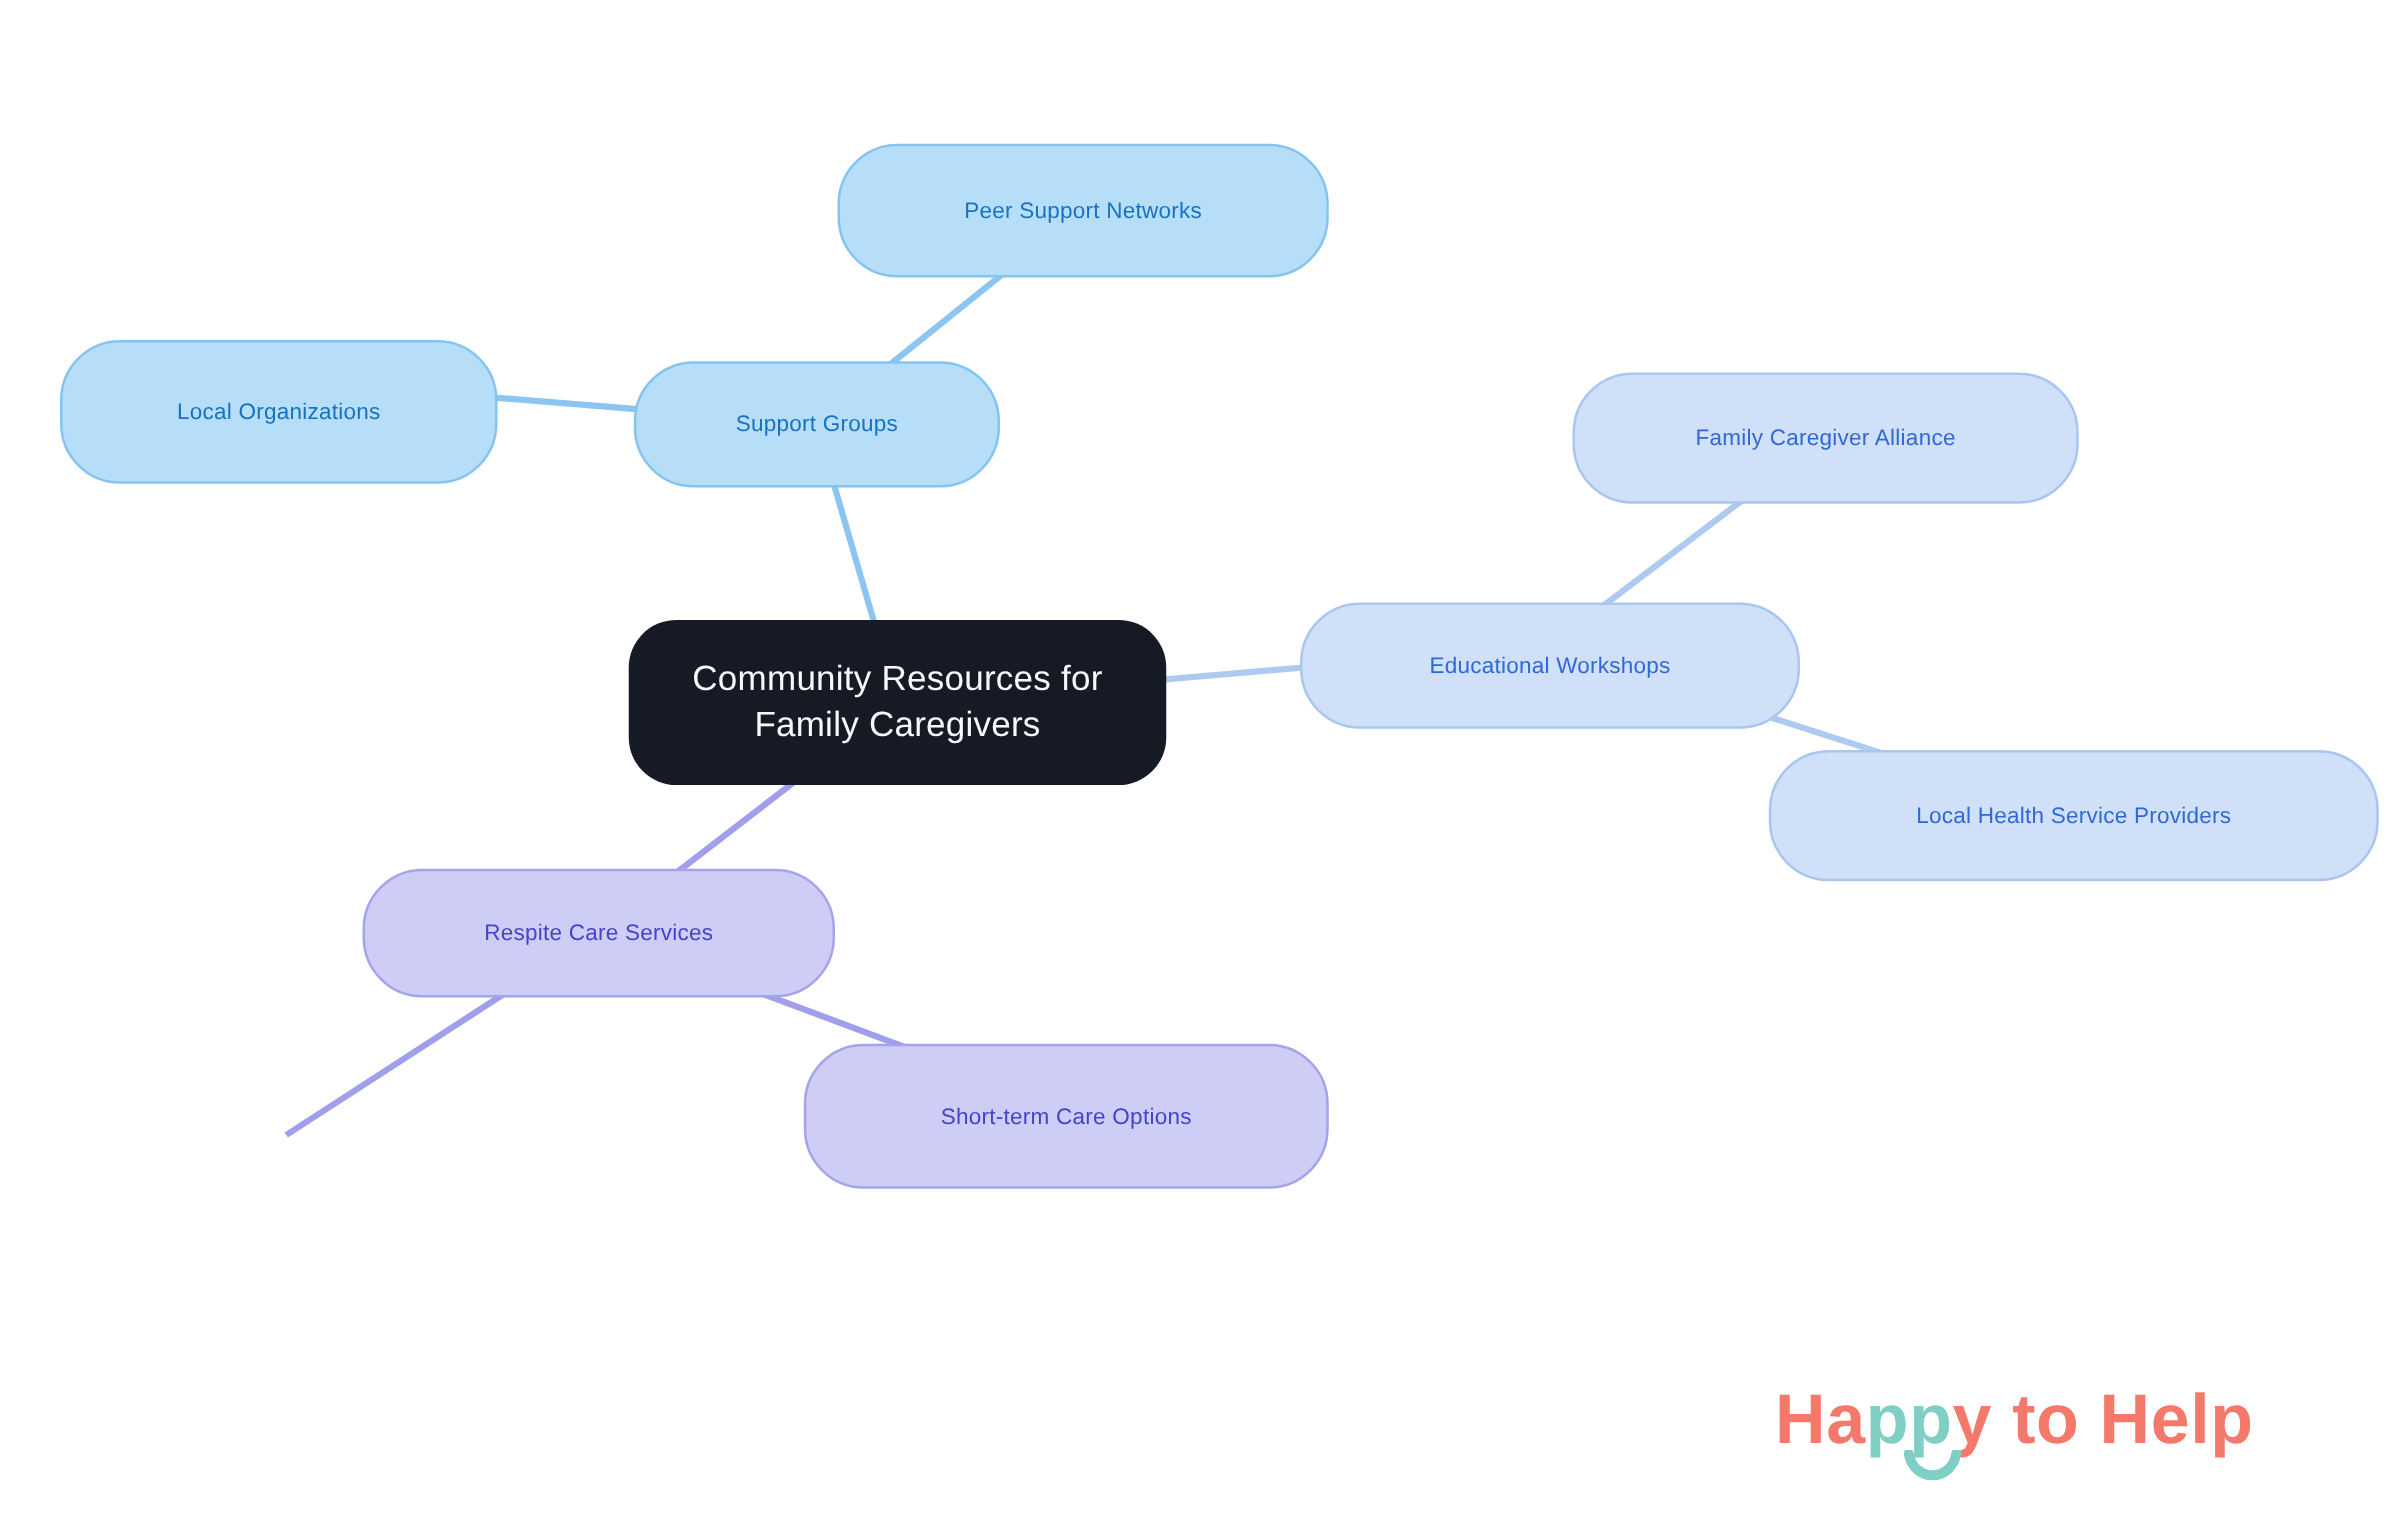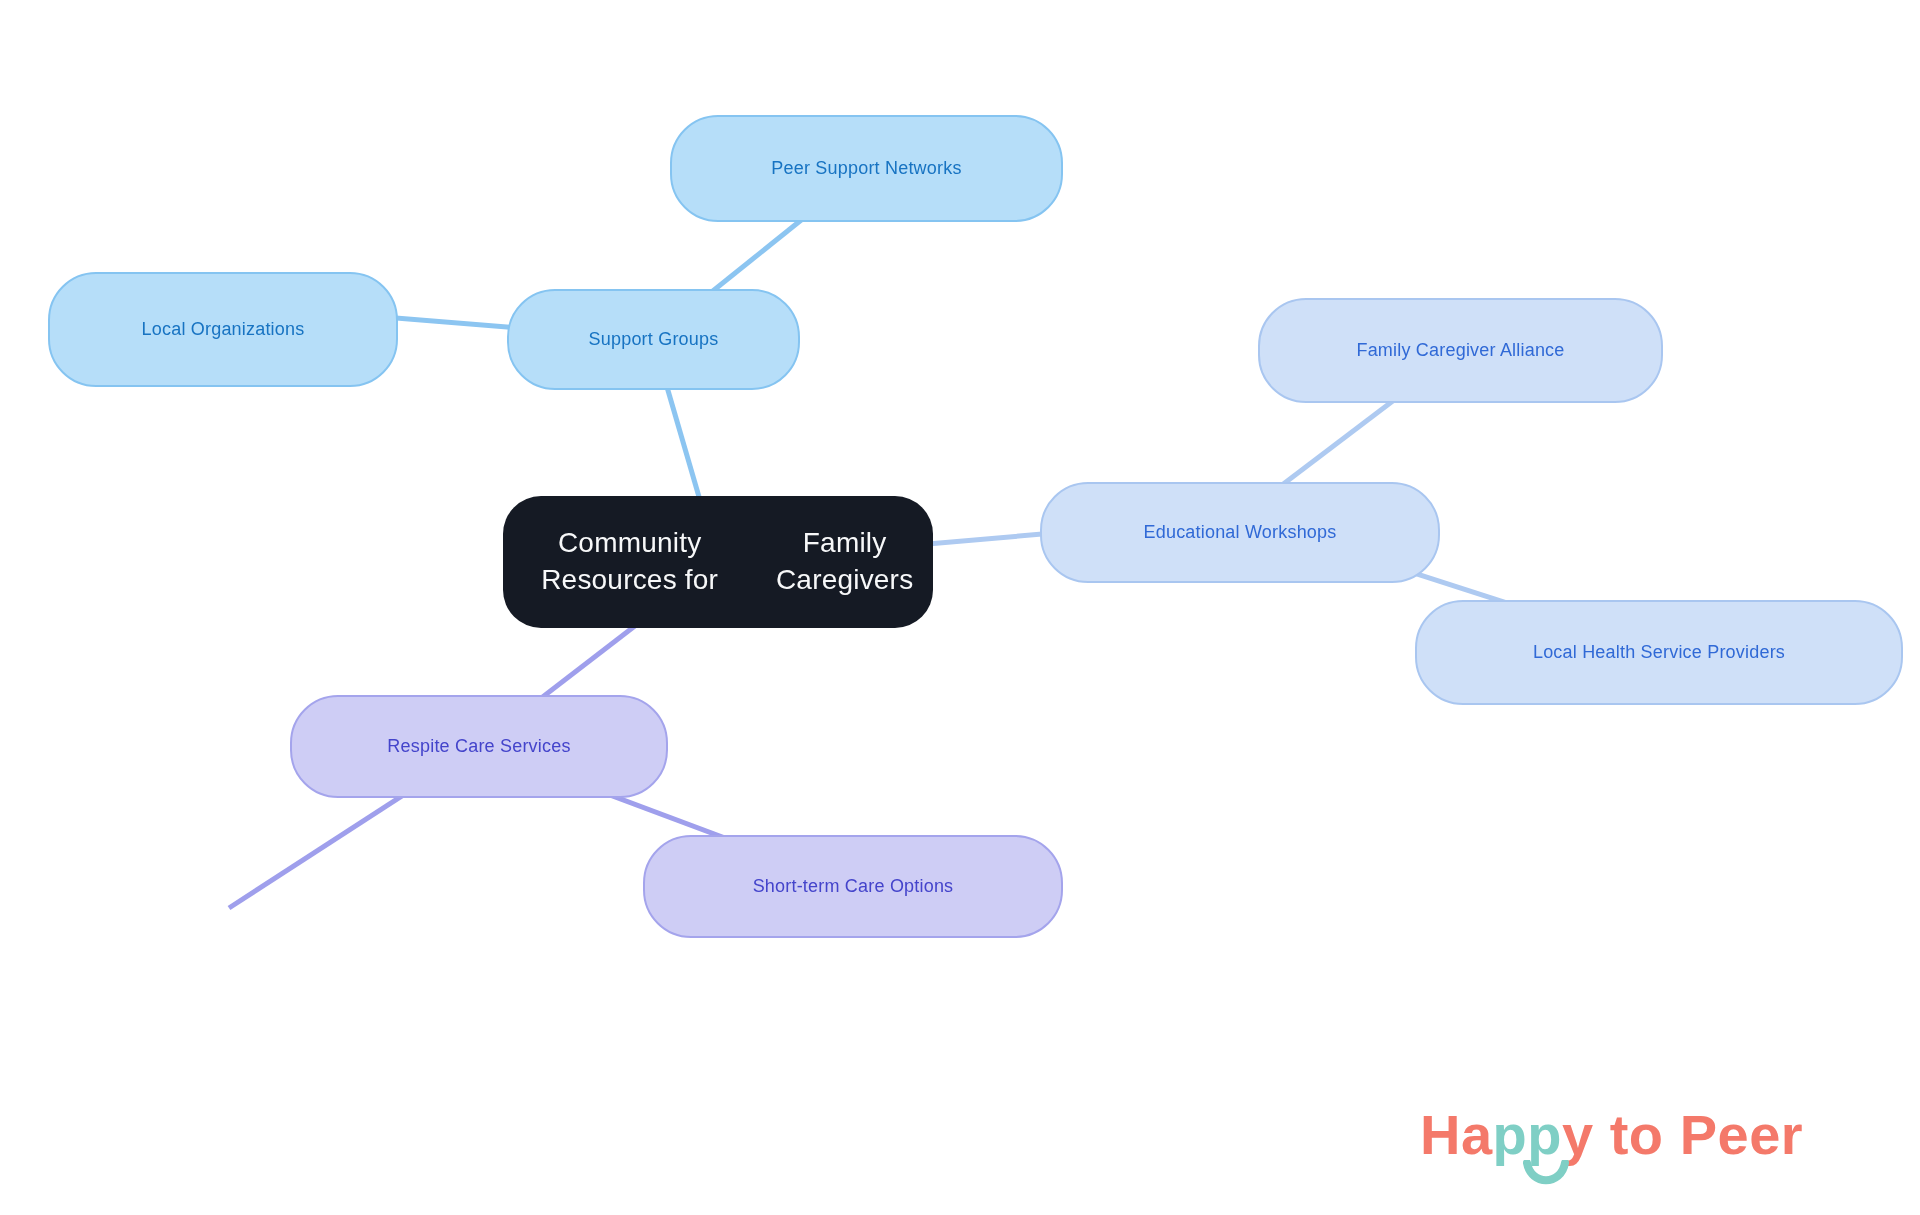--- a/index.html
+++ b/index.html
@@ -38,21 +38,21 @@
     letter-spacing: 0.2px;
     box-sizing: border-box;
     cursor: default;
   }
   .node-central {
     background: #151a24;
     color: #f7f8f9;
     border-radius: 38px;
     font-size: 28px;
     line-height: 1.32;
-    flex-direction: row;
+    flex-direction: column;
   }
   .node-sky {
     background: #b6def9;
     border: 2px solid #85c4f1;
     color: #1773c2;
   }
   .node-peri {
     background: #cfe0f8;
     border: 2px solid #a9c6f0;
     color: #3069d6;
@@ -66,21 +66,21 @@
   
   .pos-central   { left: 503px;  top: 496px; width: 430px; height: 132px; }
   .pos-support   { left: 507px;  top: 289px; width: 293px; height: 101px; }
   .pos-peer      { left: 670px;  top: 115px; width: 393px; height: 107px; }
   .pos-localorg  { left: 48px;   top: 252px; width: 350px; height: 115px; margin-top: 20px; }
   .pos-edu       { left: 1040px; top: 467px; width: 400px; height: 101px; margin-top: 15px; }
   .pos-fca       { left: 1258px; top: 298px; width: 405px; height: 105px; }
   .pos-lhsp      { left: 1415px; top: 600px; width: 488px; height: 105px; }
   .pos-respite   { left: 290px;  top: 695px; width: 378px; height: 103px; text-align: right; }
   .pos-emergency { left: 23px;   top: 858px; width: 412px; height: 100px; }
-  .pos-shortterm { left: 643px;  top: 835px; width: 420px; height: 103px; }
+  .pos-shortterm { left: 643px;  top: 835px; width: 420px; height: 116px; }
 
   
   .logo {
     position: absolute;
     z-index: 3;
     left: 1420px;
     top: 1104px;
     width: 440px;
     height: 100px;
   }
@@ -160,20 +160,20 @@
     <span>Respite Care Services</span>
   </div>
 
 
   <div class="node node-lav pos-shortterm">
     <span>Short-term Care Options</span>
   </div>
 
   <div class="logo">
     <div class="logo-wordmark">
-      <span class="logo-seg-coral">Ha</span><span class="logo-seg-teal">pp</span><span class="logo-seg-coral">y to Peer</span>
+      <span class="logo-seg-coral">Ha</span><span class="logo-seg-teal">pp</span><span class="logo-seg-coral">y to Help</span>
     </div>
     <svg class="logo-smile" viewBox="0 0 52 32" aria-hidden="true">
       <path d="M7,3 C11,26 41,26 45,3" fill="none" stroke="#7fcfc5" stroke-width="8" stroke-linecap="round"></path>
     </svg>
   </div>
 
 </div>
 
 </body></html>

